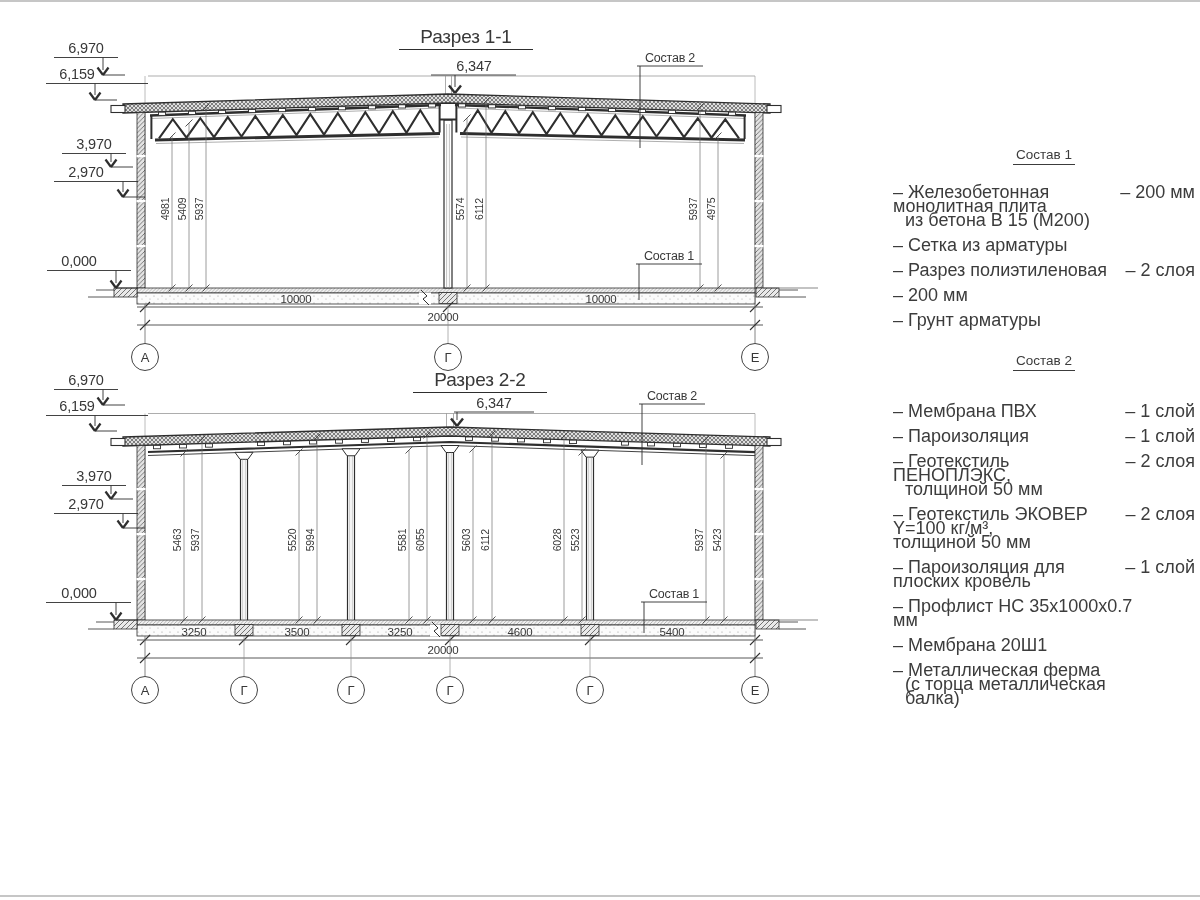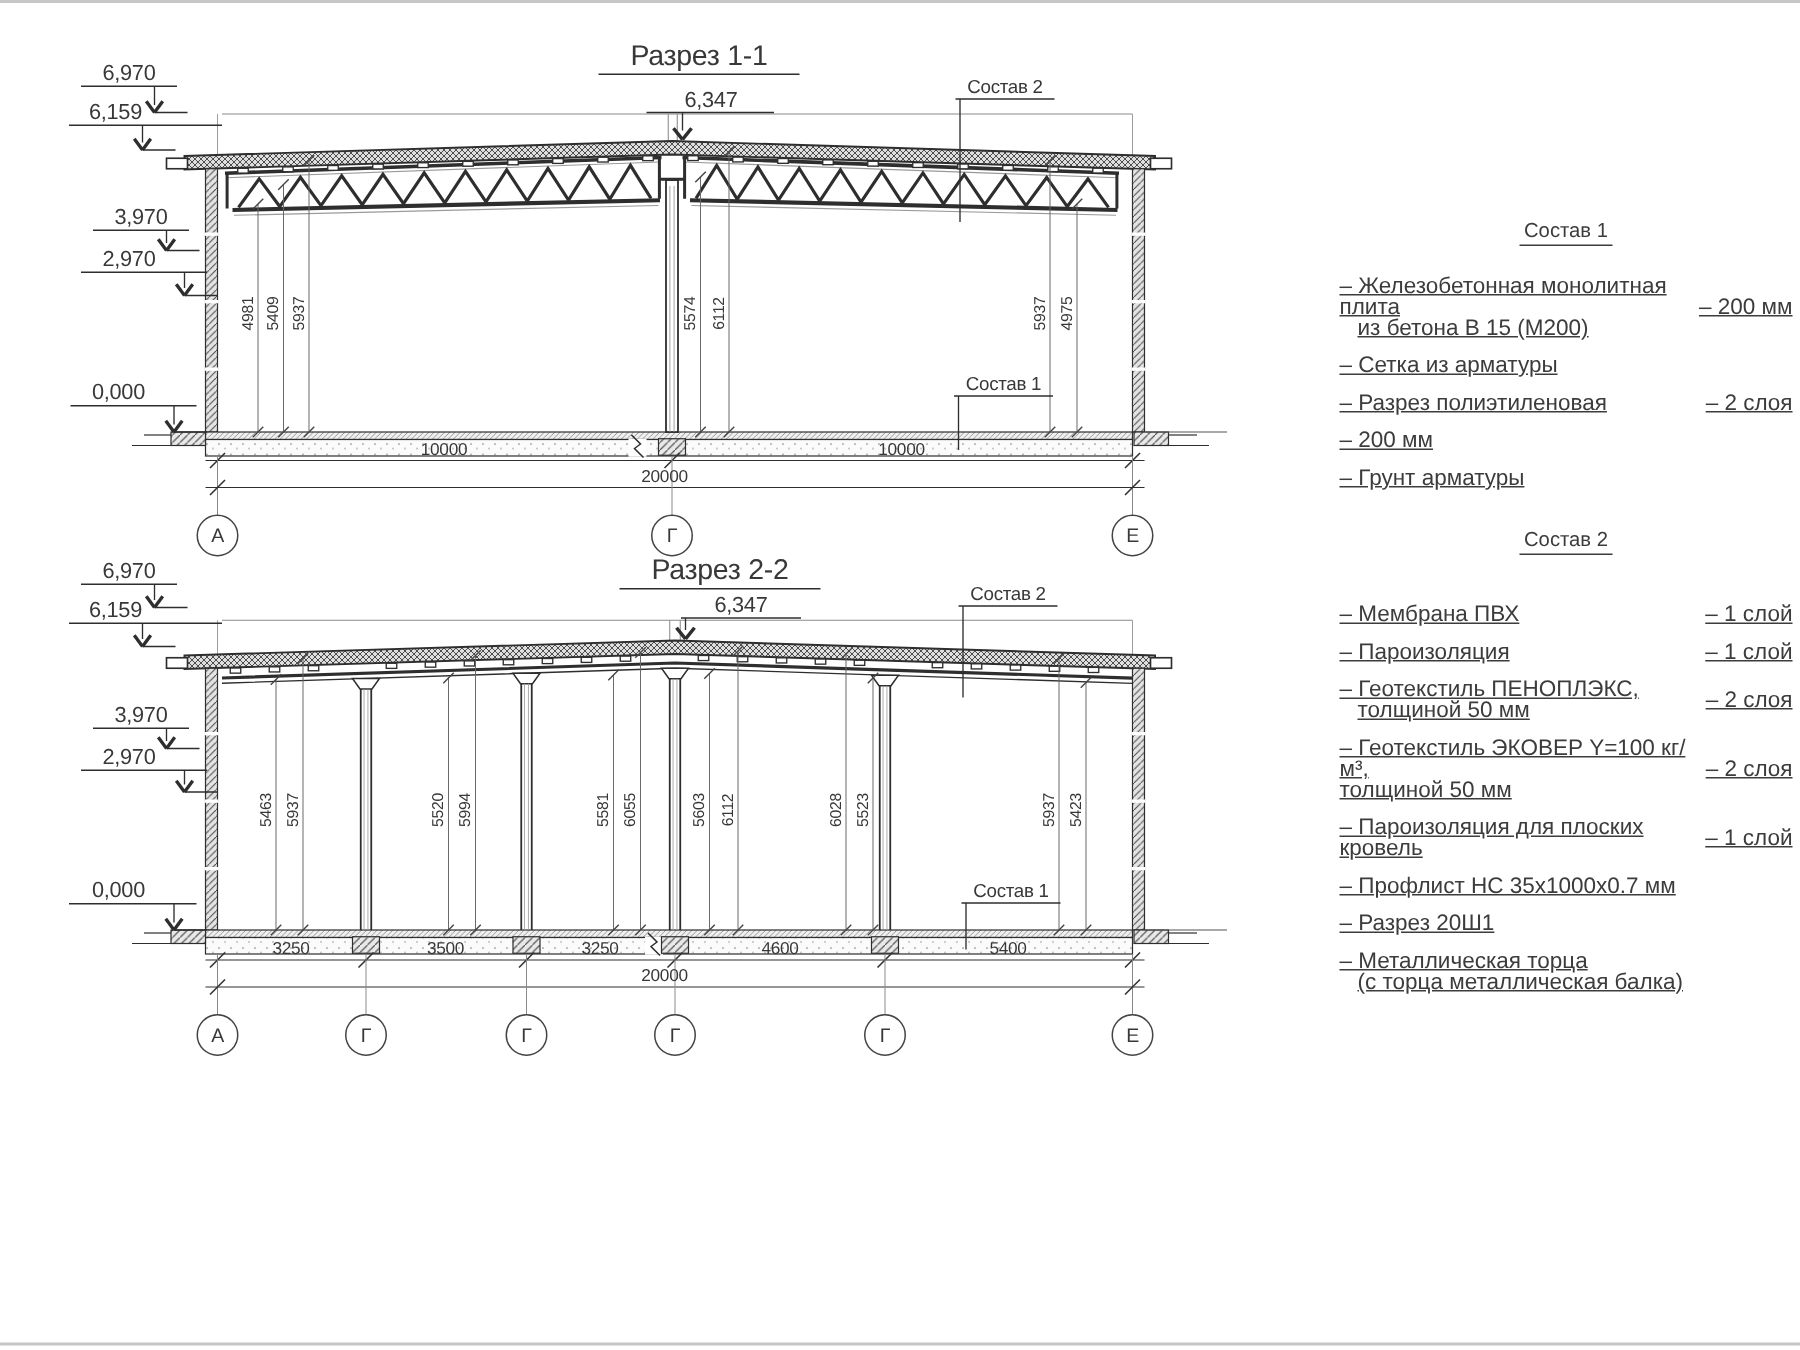--- a/index.html
+++ b/index.html
@@ -4,21 +4,21 @@
 <style>
   html,body{margin:0;padding:0;background:#fff;}
   body{width:1200px;height:900px;position:relative;overflow:hidden;
        font-family:"Liberation Sans",sans-serif;color:#3a3a3a;}
   .page-border{position:absolute;left:0;width:1200px;height:2px;background:#c6c6c6;}
   svg{position:absolute;left:0;top:0;}
   svg text{fill:#383838;font-family:"Liberation Sans",sans-serif;letter-spacing:-0.2px;}
   .legend{position:absolute;left:893px;width:302px;color:#3c3c3c;}
   .lt-wrap{text-align:center;}
   .legend-title{display:inline-block;font-size:13.5px;border-bottom:1px solid #3c3c3c;padding:0 3px 2px;}
-  .item{display:flex;align-items:center;margin-bottom:11px;font-size:15px;line-height:14px;text-decoration:underline;}
+  .item{display:flex;align-items:flex-start;margin-bottom:11px;font-size:18px;line-height:14px;}
   .item .name{width:253px;}
   .item .val{flex:1;white-space:nowrap;}
   .l2{padding-left:12px;}
   .l2.noind{padding-left:0;}
 </style>
 </head>
 <body>
 
 <div class="page-border" style="top:0"></div>
 <div class="page-border" style="top:895px"></div>
@@ -480,24 +480,24 @@
     <div class="val">– 1 слой</div>
   </div>
   <div class="item">
     <div class="name">
         <div>– Профлист НС 35х1000х0.7 мм</div>
       </div>
     <div class="val"></div>
   </div>
   <div class="item">
     <div class="name">
-        <div>– Разрез 20Ш1</div>
+        <div>– Мембрана 20Ш1</div>
       </div>
     <div class="val"></div>
   </div>
   <div class="item">
     <div class="name">
-      <div>– Металлическая торца</div>
+      <div>– Металлическая ферма</div>
       <div class="l2">(с торца металлическая балка)</div>
     </div>
     <div class="val"></div>
   </div>
 </div>
 
 </body></html>

